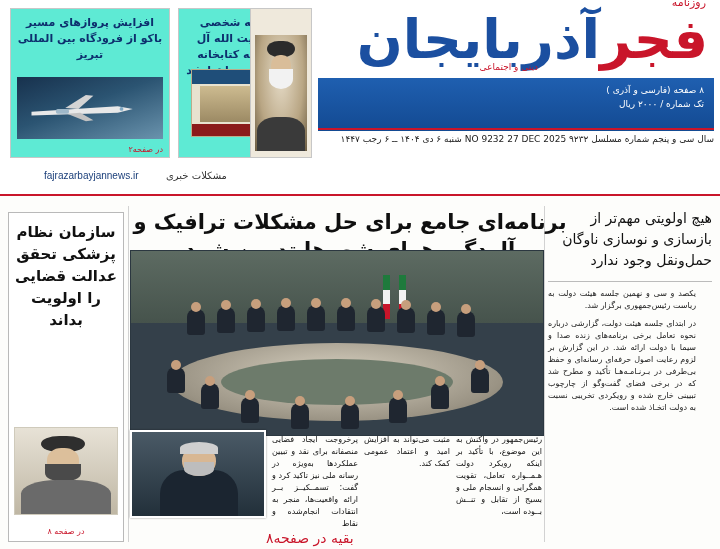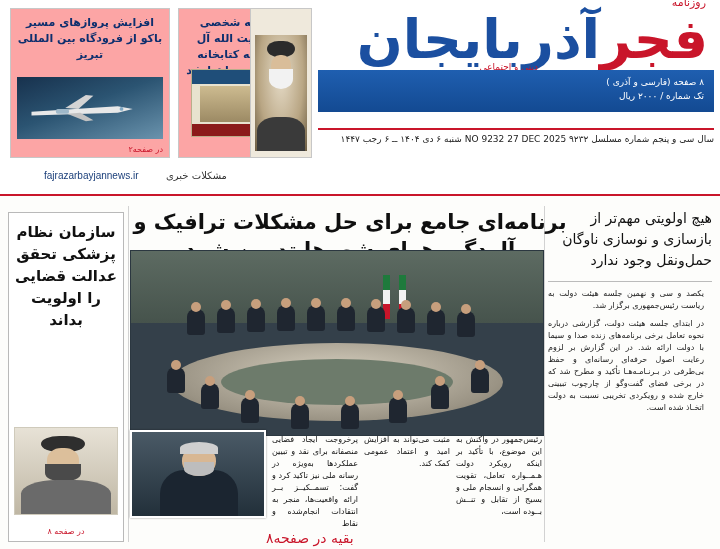--- a/index.html
+++ b/index.html
@@ -18,21 +18,21 @@
     background:#ffffff;
     border-bottom:2px solid #c9152a;
     box-sizing:border-box;
   }
   .mast-inner{position:relative;width:100%;height:100%;}
 
   
   .teaser{
     position:absolute;
     border:1px solid #c7c7c7;
-    background:#fca5a5;
+    background:#5eead4;
     box-sizing:border-box;
     overflow:hidden;
   }
   .teaser-1{left:10px;top:8px;width:160px;height:150px;}
   .teaser-2{left:178px;top:8px;width:130px;height:150px;}
 
   .teaser-title{
     font-size:11px;line-height:16px;color:#0d2f6e;font-weight:bold;
     text-align:center;padding:6px 5px 2px 5px;direction:rtl;
   }
@@ -101,21 +101,21 @@
     white-space:nowrap;
   }
   .np-title .blue{color:#1b4fa0;}
   .np-rooznameh{
     position:absolute;right:8px;top:-14px;font-size:11px;color:#c9152a;direction:rtl;
   }
   .np-sub-red{
     position:absolute;right:176px;top:52px;font-size:9px;color:#c9152a;direction:rtl;
   }
   .blueband{
-    position:absolute;left:0;right:0;top:60px;height:42px;
+    position:absolute;left:0;right:0;top:68px;height:53px;
     background:linear-gradient(180deg,#1f5fb0 0%,#134a92 100%);
   }
   .blueband-text{
     position:absolute;right:10px;top:6px;font-size:9px;color:#ffffff;direction:rtl;line-height:13px;
   }
   .np-latin{
     position:absolute;left:0;right:0;top:102px;text-align:center;
     font-family:"Liberation Serif","DejaVu Serif",serif;
     font-size:15px;font-weight:bold;color:#1b3f7a;letter-spacing:1px;
   }
@@ -221,21 +221,21 @@
   .col-right{
     position:absolute;left:548px;top:10px;width:164px;height:334px;
     direction:rtl;
   }
   .cr-title{
     font-size:14px;font-weight:normal;color:#111;line-height:21px;text-align:right;
     padding-bottom:6px;
   }
   .cr-rule{height:1px;background:#bbb;margin:4px 0 6px 0;}
   .cr-body p{
-    margin:0 8px 6px 0;font-size:8px;line-height:12px;color:#1a1a1a;text-align:justify;
+    margin:0 16px 6px 0;font-size:8px;line-height:12px;color:#1a1a1a;text-align:justify;
   }
 
   
   .vrule{position:absolute;top:8px;width:1px;height:336px;background:#d2d2d2;}
 </style>
 </head>
 <body>
 
 <div class="page">
 

